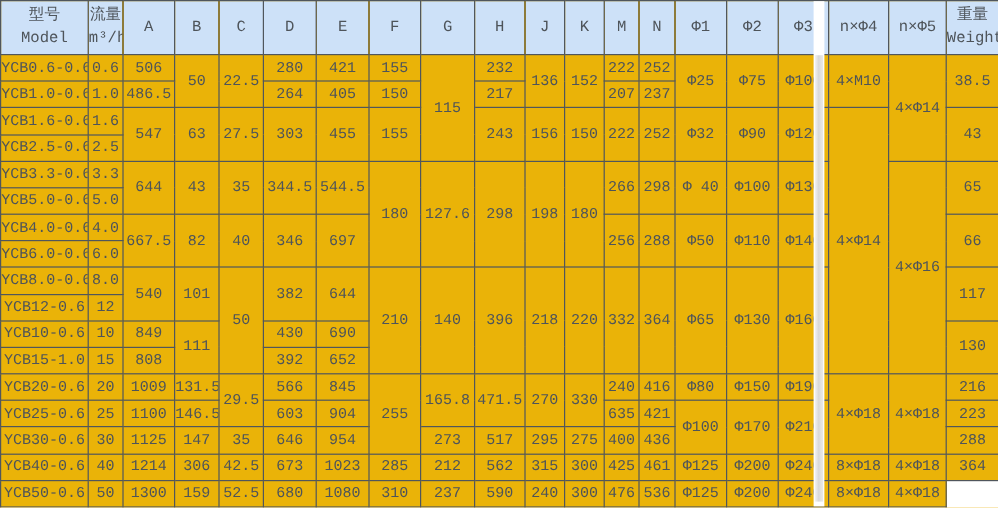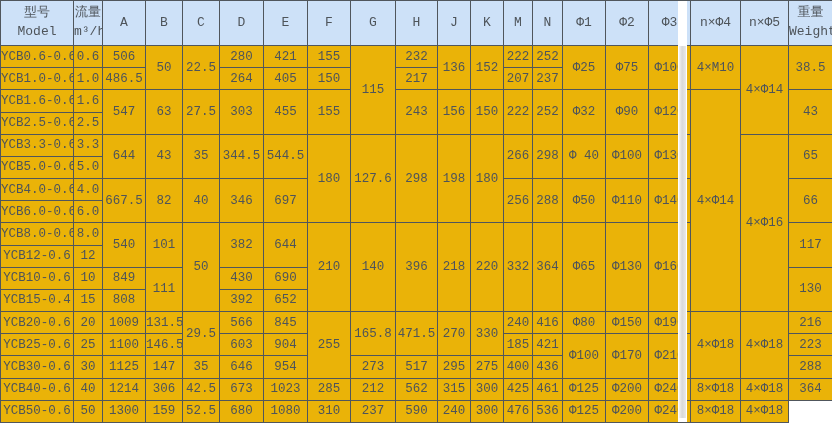--- a/index.html
+++ b/index.html
@@ -202,21 +202,21 @@
         <tr>
           <td>YCB10-0.6</td>
           <td>10</td>
           <td>849</td>
           <td rowspan="2">111</td>
           <td>430</td>
           <td>690</td>
           <td rowspan="2">130</td>
         </tr>
         <tr>
-          <td>YCB15-0.4</td>
+          <td>YCB15-1.0</td>
           <td>15</td>
           <td>808</td>
           <td>392</td>
           <td>652</td>
         </tr>
         <tr>
           <td>YCB20-0.6</td>
           <td>20</td>
           <td>1009</td>
           <td>131.5</td>
@@ -237,21 +237,21 @@
           <td rowspan="3">4×Φ18</td>
           <td>216</td>
         </tr>
         <tr>
           <td>YCB25-0.6</td>
           <td>25</td>
           <td>1100</td>
           <td>146.5</td>
           <td>603</td>
           <td>904</td>
-          <td>185</td>
+          <td>635</td>
           <td>421</td>
           <td rowspan="2">Φ100</td>
           <td rowspan="2">Φ170</td>
           <td rowspan="2">Φ210</td>
           <td>223</td>
         </tr>
         <tr>
           <td>YCB30-0.6</td>
           <td>30</td>
           <td>1125</td>

